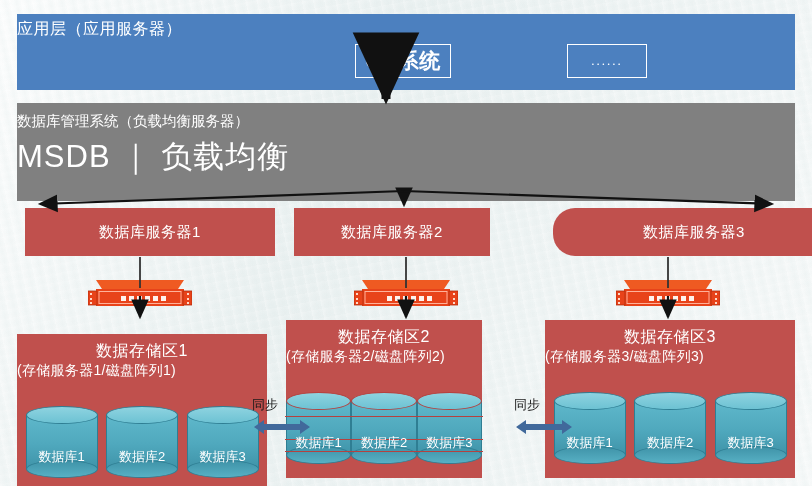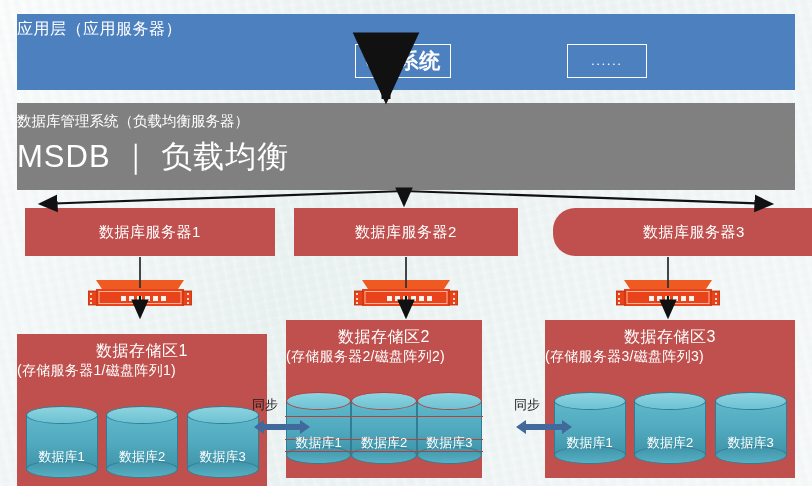--- a/index.html
+++ b/index.html
@@ -71,21 +71,21 @@
   }
   #ellipsis-box {
     left: 550px; top: 30px;
     width: 80px; height: 34px;
     font-size: 13px;
     letter-spacing: 2px;
   }
 
   #dbms-layer {
     left: 17px; top: 103px;
-    width: 778px; height: 87px;
+    width: 778px; height: 98px;
     background: #808080;
     text-decoration: underline;
   }
   #dbms-subtitle {
     position: absolute;
     left: 0; right: 0; top: 9px;
     font-size: 14.5px;
     line-height: 18px;
   }
   #dbms-title {
@@ -105,21 +105,21 @@
     display: flex;
     align-items: center;
     justify-content: center;
     font-size: 15px;
     letter-spacing: 0.5px;
     top: 208px;
     height: 48px;
     margin-left: 8px;
   }
   #server-box-1 { left: 17px;  width: 250px; }
-  #server-box-2 { left: 286px; width: 224px; }
+  #server-box-2 { left: 286px; width: 196px; }
   #server-box-3 { left: 545px; width: 282px; border-radius: 22px; }
 
   
   .storage-box {
     position: absolute;
     box-sizing: border-box;
     background: #c0504d;
     color: #ffffff;
     top: 320px;
     height: 158px;

